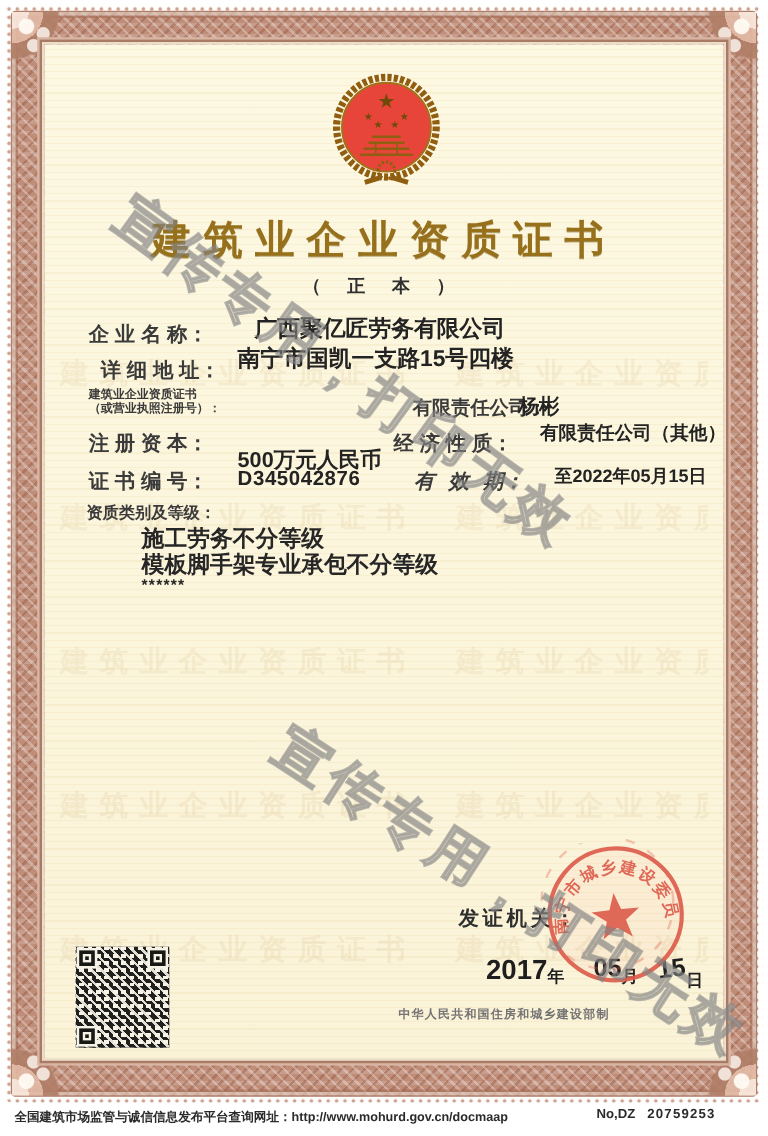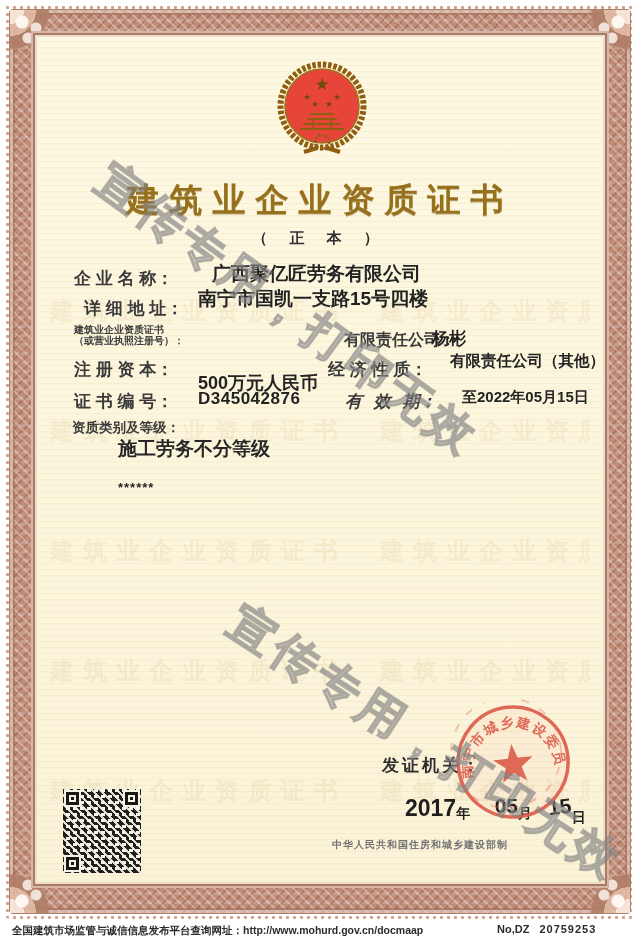--- a/index.html
+++ b/index.html
@@ -143,20 +143,21 @@
   <div class="abs lbl" style="left:328px;top:358px;">经 济 性 质：</div>
   <div class="abs val" style="left:450px;top:351px;font-size:15.5px;">有限责任公司（其他）</div>
 
   <div class="abs lbl" style="left:74px;top:390px;">证 书 编 号：</div>
   <div class="abs val" style="left:198px;top:389px;font-size:17px;letter-spacing:.5px;text-align:center;">D345042876</div>
   <div class="abs lbl wide" style="left:345px;top:390px;font-style:italic;">有  效  期：</div>
   <div class="abs val" style="left:462px;top:388px;font-size:15px;">至2022年05月15日</div>
 
   <div class="abs lbl" style="left:72px;top:419px;font-size:13.5px;">资质类别及等级：</div>
   <div class="abs qual" style="left:118px;top:436px;">施工劳务不分等级</div>
+  <div class="abs qual" style="left:118px;top:458px;">模板脚手架专业承包不分等级</div>
   <div class="abs qual" style="left:118px;top:480px;font-size:13px;letter-spacing:1px;">******</div>
 
   <div class="abs issuer">发证机关：</div>
 
   <div class="abs date">
     <b class="d-num">2017</b><span class="d-unit">年</span>
     <b class="d-num" style="margin-left:20px;font-size:21px;transform:translateY(-3px);">05</b><span class="d-unit">月</span>
     <b class="d-num" style="margin-left:12px;font-size:21px;transform:translateY(-2px) rotate(-7deg);">15</b><span class="d-unit" style="transform:translateY(6px);">日</span>
   </div>
 

